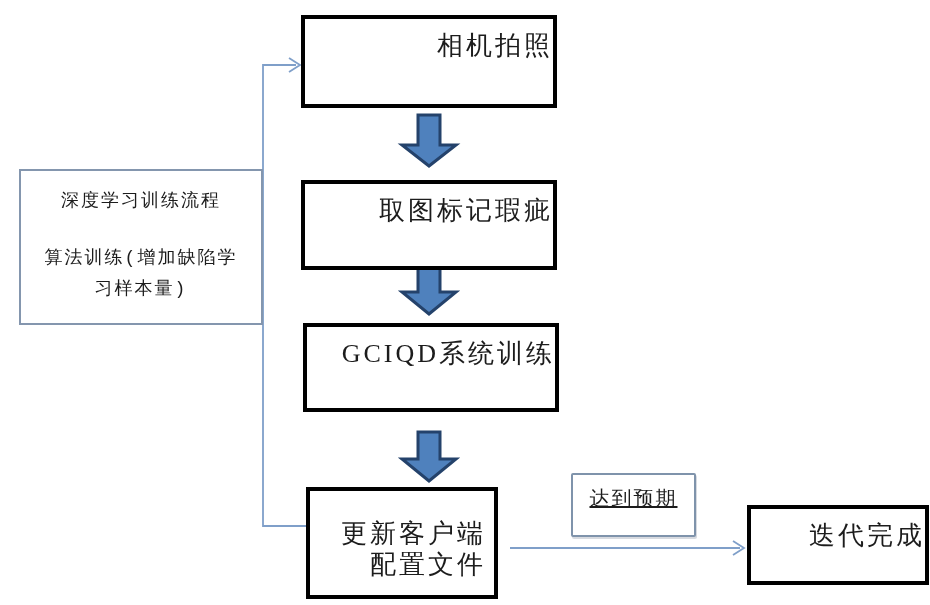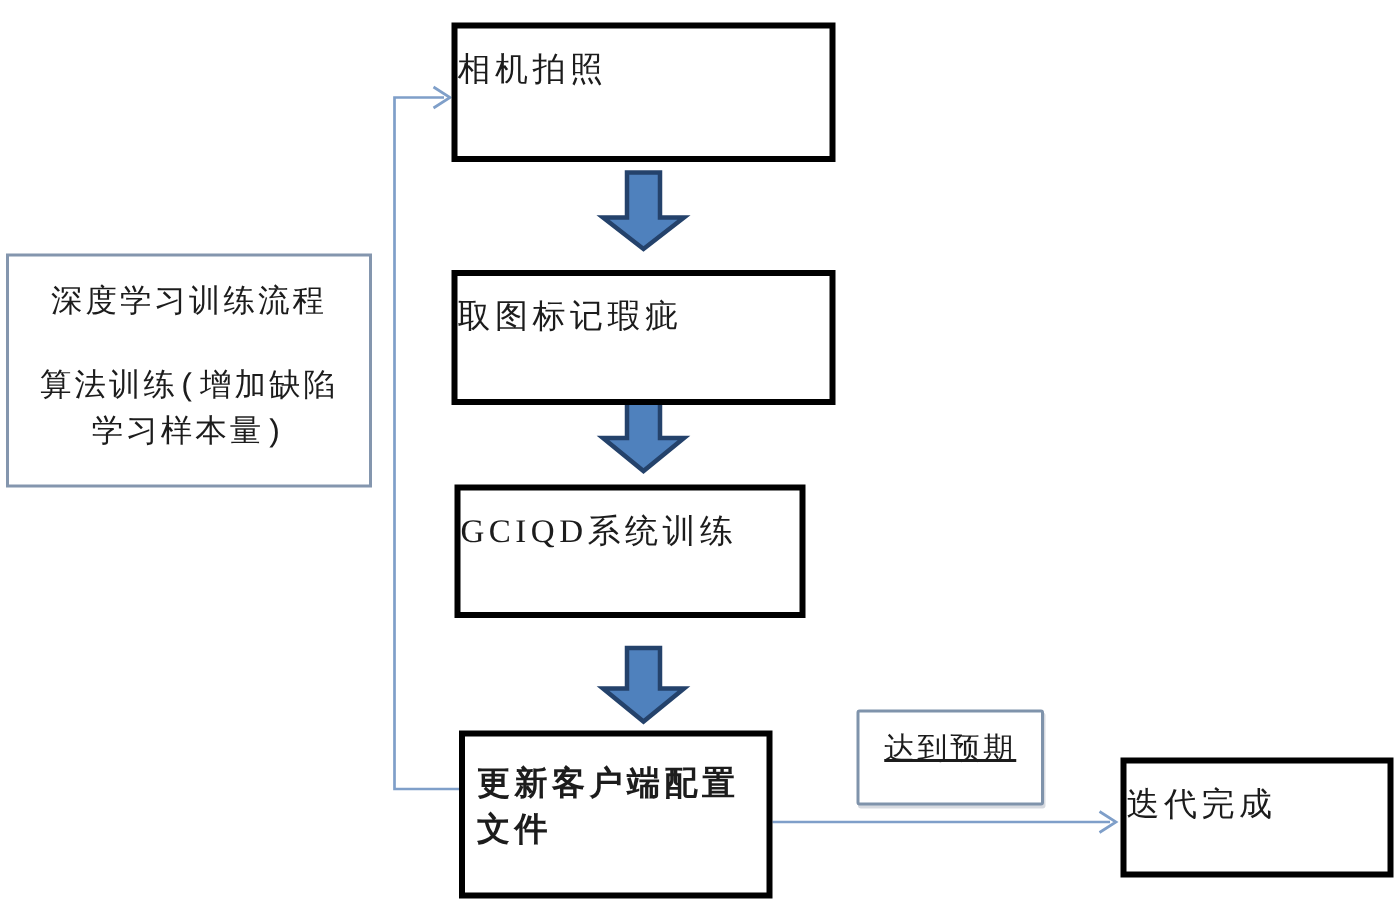--- a/index.html
+++ b/index.html
@@ -22,44 +22,44 @@
     top: 0;
     width: 930px;
     height: 605px;
     z-index: 1;
   }
   .flow-box {
     position: absolute;
     box-sizing: border-box;
     border: 4px solid #000000;
     background: #ffffff;
-    text-align: left;
-    font-size: 22px;
+    text-align: right;
+    font-size: 26px;
     letter-spacing: 3px;
     line-height: 31px;
     z-index: 2;
   }
   .flow-box .pad {
     display: block;
     padding-top: 11px;
   }
   .node-camera   { left: 301px; top: 15px;  width: 256px; height: 93px; }
   .node-mark     { left: 301px; top: 180px; width: 256px; height: 90px; }
-  .node-gciqd    { left: 303px; top: 323px; width: 234px; height: 89px; }
-  .node-update   { left: 306px; top: 487px; width: 209px; height: 112px; padding: 4px 8px; font-weight: bold; }
+  .node-gciqd    { left: 303px; top: 323px; width: 256px; height: 89px; }
+  .node-update   { left: 306px; top: 487px; width: 192px; height: 112px; padding: 16px 8px; }
   .node-done     { left: 747px; top: 505px; width: 182px; height: 80px; }
   .info-box {
     position: absolute;
-    left: 4px; top: 169px;
+    left: 19px; top: 169px;
     width: 244px; height: 156px;
     box-sizing: border-box;
     border: 2px solid #8496ae;
     background: #ffffff;
     text-align: center;
-    font-size: 21px;
+    font-size: 18px;
     letter-spacing: 2px;
     z-index: 2;
   }
   .info-line1 {
     margin: 14px 0 0 0;
     line-height: 30px;
   }
   .info-line2 {
     margin: 28px auto 0 auto;
     width: 206px;

